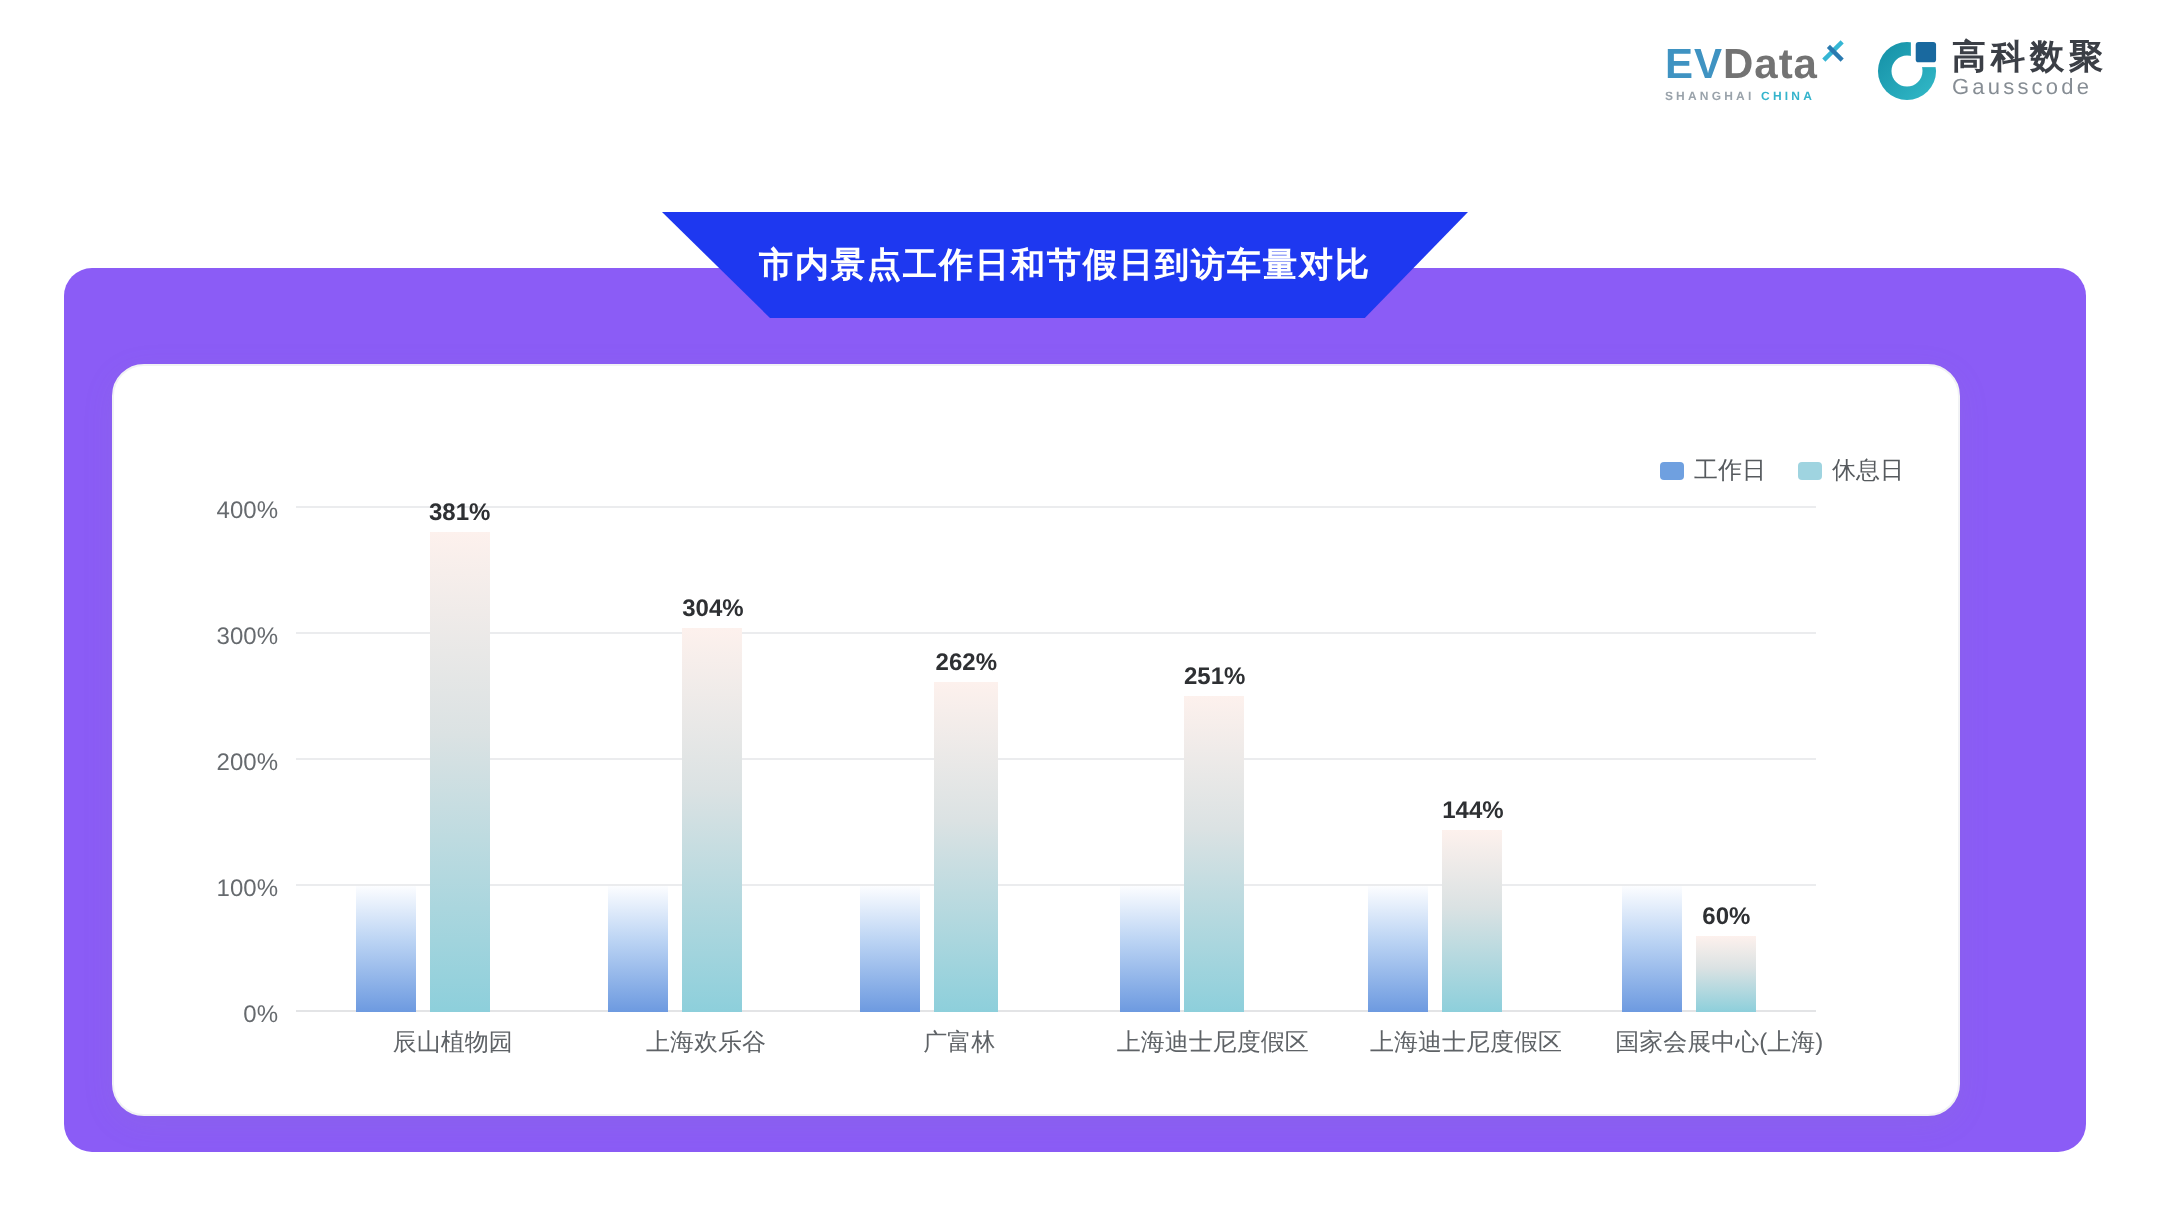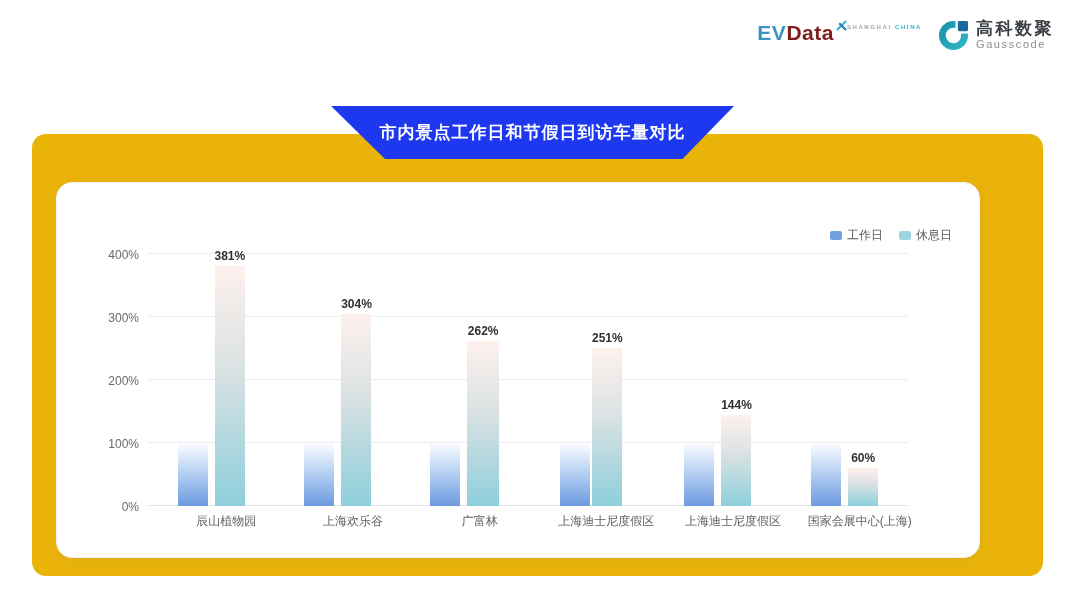--- a/index.html
+++ b/index.html
@@ -2,40 +2,40 @@
 <html><head>
 <meta charset="utf-8">
 <style>
   * { margin:0; padding:0; box-sizing:border-box; }
   html,body { width:1080px; height:608px; background:#ffffff; overflow:hidden;
     font-family:"Liberation Sans","DejaVu Sans",sans-serif; }
   body { position:relative; }
 
   
   .logos { position:absolute; top:19px; right:26px; display:flex; align-items:flex-start; gap:16px; }
-  .evdata { display:flex; padding-top:3px; }
+  .evdata { display:flex; flex-direction:column; padding-top:3px; }
   .ev-word { font-size:21px; font-weight:700; letter-spacing:.5px; line-height:22px; display:flex; align-items:flex-start; }
   .ev-word .ev { color:#3f93c2; }
-  .ev-word .data { color:#7f1d1d; }
+  .ev-word .data { color:#737373; }
   .ev-x { margin:-2px 0 0 2px; }
   .ev-sub { font-size:6px; letter-spacing:1.6px; margin-top:2px; color:#9aa3ab; font-weight:700; }
   .ev-sub .cn { color:#35b4cc; }
   .gauss { display:flex; align-items:center; gap:7px; }
   .g-cn { font-size:17px; font-weight:700; color:#3b3f46; letter-spacing:2.5px; line-height:19px; }
   .g-en { font-size:11px; color:#868d94; letter-spacing:1.6px; line-height:13px; }
 
   
   .banner { position:absolute; left:331px; top:106px; width:403px; height:53px;
     clip-path:polygon(0 0,100% 0,87.2% 100%,13.4% 100%);
     display:flex; align-items:center; justify-content:center; z-index:5; }
   .banner span { color:#fff; font-size:17px; font-weight:700; letter-spacing:1px; }
 
   
   .panel { position:absolute; left:32px; top:134px; width:1011px; height:442px;
-    background:#eab308; border-radius:14px; }
+    background:#8b5cf6; border-radius:14px; }
   .card { position:absolute; left:24px; top:48px; width:924px; height:376px;
     background:#ffffff; border:1px solid #f1f2f4; border-radius:16px;
     box-shadow:0 4px 16px rgba(140,150,160,.10); }
 
   
   .legend { position:absolute; top:44px; right:27px; display:flex; gap:16px; align-items:center; }
   .legend-item { display:flex; align-items:center; gap:5px; cursor:pointer; }
   .swatch { width:12px; height:9px; border-radius:2px; display:inline-block; }
   .legend-label { font-size:12px; color:#565a5e; }
 

